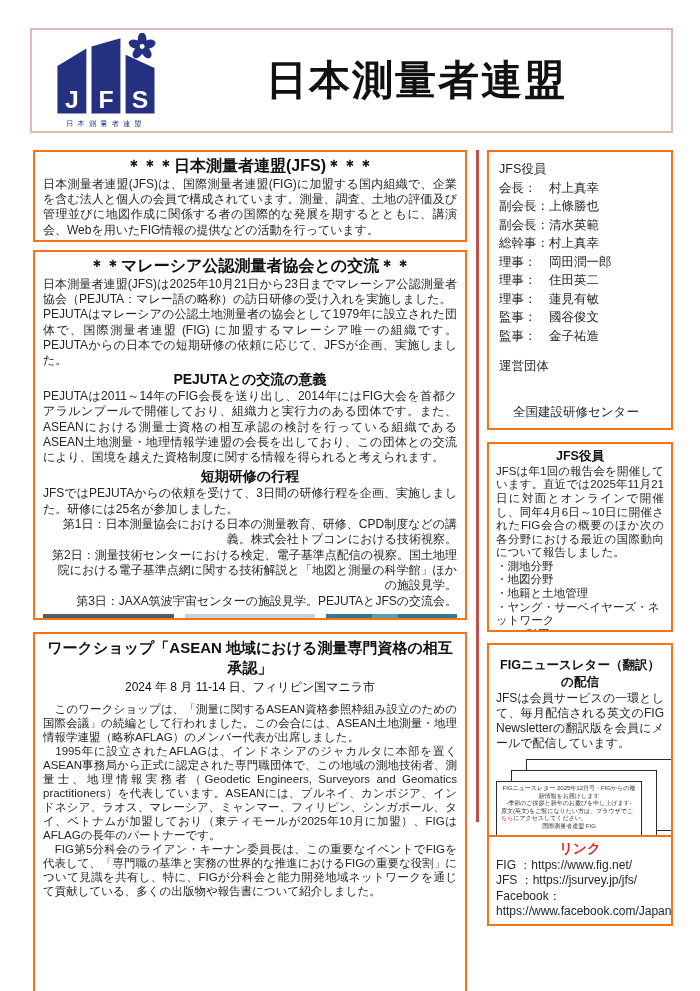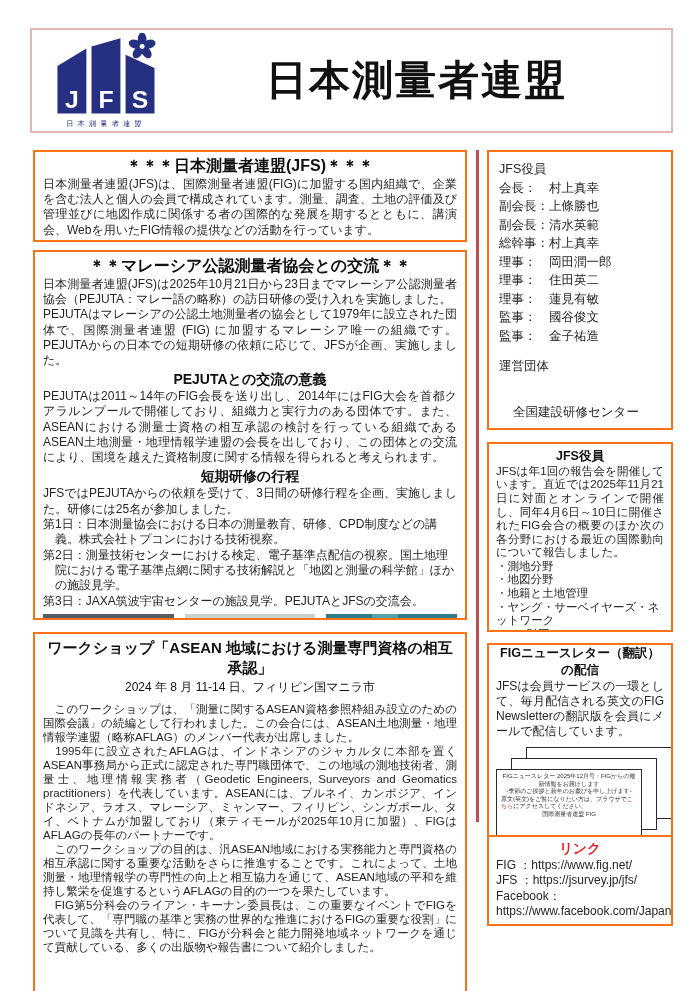--- a/index.html
+++ b/index.html
@@ -19,35 +19,35 @@
   
   .sec-title{font-weight:bold;text-align:center;font-size:16px;line-height:1.35;color:#111;}
   .sub-title{font-weight:bold;text-align:center;font-size:14px;line-height:1.45;color:#111;}
   .body-txt{font-size:12px;line-height:1.28;text-align:justify;}
   p{margin:0;}
   
   .about-box{left:33px;top:150px;width:434px;height:92px;padding:3px 8px;}
   .malaysia-box{left:33px;top:250px;width:434px;height:370px;padding:3px 8px;}
   .workshop-box{left:33px;top:632px;width:434px;height:409px;padding:4px 8px;}
   .workshop-box .body-txt{font-size:11.5px;line-height:1.22;}
-  .day-line{padding-left:1em;text-indent:-1em;text-align:left;}
+  .day-line{padding-left:1em;text-indent:-1em;text-align:right;}
   .photos{display:flex;justify-content:center;gap:11px;margin-top:5px;}
   .photo{width:132px;height:57px;display:flex;flex-direction:column;overflow:hidden;}
   .ph1-a{height:32%;background:linear-gradient(180deg,#5a5e66,#44474e);}
   .ph2-a{height:13%;background:#c8d2d2;}
   .ph3-a{height:33%;background:linear-gradient(90deg,#2f7b8a 0 35%,#58a0ac 35% 55%,#2f7b8a 55%);}
   
   .divider{position:absolute;left:476px;top:150px;width:3px;height:672px;background:#c0504d;}
   
   .officers-box{left:487px;top:150px;width:186px;height:280px;padding:8px 10px;font-size:12.5px;line-height:1.48;}
   .officers-box .group2{margin-top:12px;}
   .officers-box .op-item{padding-left:14px;margin-top:27px;}
   .report-box{left:487px;top:442px;width:186px;height:190px;padding:4px 7px;font-size:11.5px;line-height:1.18;}
   .report-box .sec-title{font-size:12.5px;}
-  .newsletter-box{left:487px;top:643px;width:186px;height:224px;padding:0 7px;font-size:12px;line-height:1.26;}
+  .newsletter-box{left:487px;top:643px;width:186px;height:224px;padding:12px 7px;font-size:12px;line-height:1.26;}
   .newsletter-box .sec-title{font-size:12.5px;}
   .links-box{left:487px;top:835px;width:186px;height:91px;padding:3px 7px;font-size:12px;line-height:1.3;}
   .links-title{color:#e62020;font-weight:bold;text-align:center;font-size:13.5px;}
   .contact{margin-top:9px;}
   .contact-email{padding-left:14px;}
   
   .nl-stack{position:relative;width:178px;height:96px;margin:6px auto 0;}
   .nl-page{position:absolute;width:146px;height:72px;background:#fff;border:1px solid #2a2a2a;box-sizing:border-box;}
   .nl-back2{left:30px;bottom:22px;}
   .nl-back1{left:15px;bottom:11px;}
@@ -111,21 +111,20 @@
     </div>
   </div>
 </div>
 
 <div class="box workshop-box">
   <div class="sec-title" style="font-size:15px;">ワークショップ「ASEAN 地域における測量専門資格の相互承認」</div>
   <div class="sub-title" style="font-weight:normal;font-size:12px;">2024 年 8 月 11-14 日、フィリピン国マニラ市</div>
   <div style="height:6px;"></div>
   <p class="body-txt">　このワークショップは、「測量に関するASEAN資格参照枠組み設立のための国際会議」の続編として行われました。この会合には、ASEAN土地測量・地理情報学連盟（略称AFLAG）のメンバー代表が出席しました。</p>
   <p class="body-txt">　1995年に設立されたAFLAGは、インドネシアのジャカルタに本部を置く ASEAN事務局から正式に認定された専門職団体で、この地域の測地技術者、測量士、地理情報実務者（Geodetic Engineers, Surveyors and Geomatics practitioners）を代表しています。ASEANには、ブルネイ、カンボジア、インドネシア、ラオス、マレーシア、ミャンマー、フィリピン、シンガポール、タイ、ベトナムが加盟しており（東ティモールが2025年10月に加盟）、FIGはAFLAGの長年のパートナーです。</p>
-  <p class="body-txt">　このワークショップの目的は、汎ASEAN地域における実務能力と専門資格の相互承認に関する重要な活動をさらに推進することです。これによって、土地測量・地理情報学の専門性の向上と相互協力を通じて、ASEAN地域の平和を維持し繁栄を促進するというAFLAGの目的の一つを果たしています。</p>
   <p class="body-txt">　FIG第5分科会のライアン・キーナン委員長は、この重要なイベントでFIGを代表して、「専門職の基準と実務の世界的な推進におけるFIGの重要な役割」について見識を共有し、特に、FIGが分科会と能力開発地域ネットワークを通じて貢献している、多くの出版物や報告書について紹介しました。</p>
 
 </div>
 
 <div class="divider"></div>
 
 <div class="box officers-box">
   <div>JFS役員</div>
   <div>会長：　村上真幸</div>
   <div>副会長：上條勝也</div>

